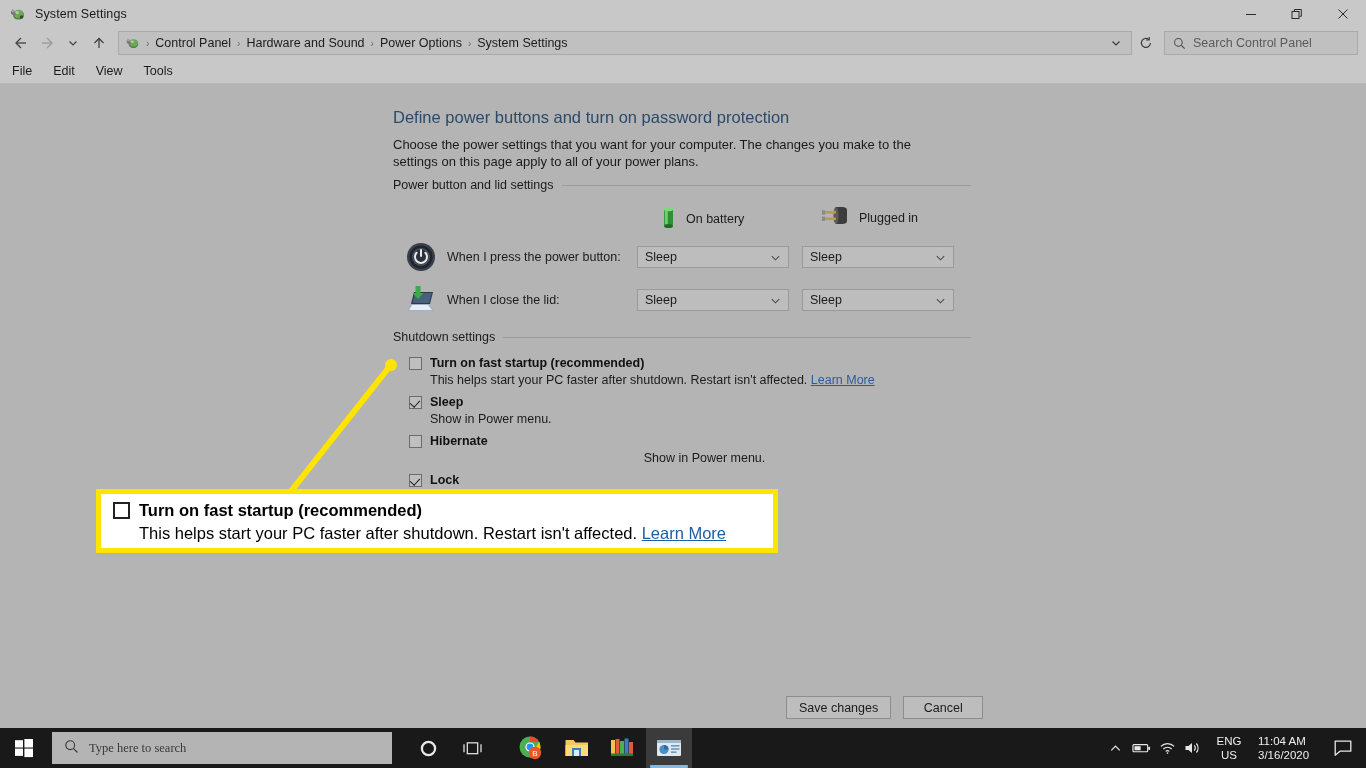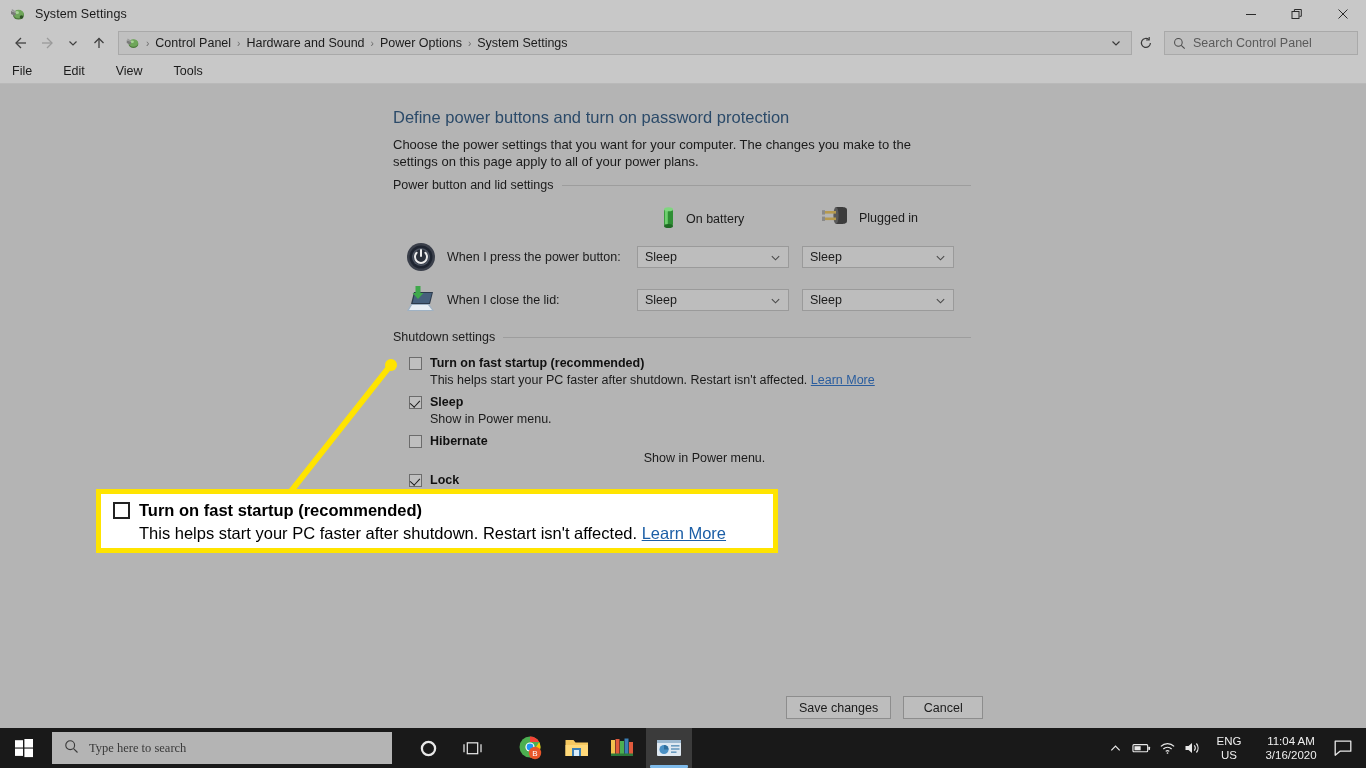--- a/index.html
+++ b/index.html
@@ -61,21 +61,20 @@
     display: flex; align-items: center; padding-left: 8px;
   }
   #searchbox .s-ic { color: #4a4a4a; display: flex; margin-right: 7px; }
   #searchbox .s-ph { font-size: 12.5px; color: #5a5a5a; }
 
   
   #menubar {
     position: absolute; left: 0; top: 58px; width: 1366px; height: 26px;
     background: #c8c8c8; display: flex; align-items: center;
     border-bottom: 1px solid #b9b9b9;
-    gap: 10px;
   }
   .menu-item { font-size: 12.5px; color: #1b1b1b; padding: 3px 9px; margin-left: 3px; }
 
   
   #content {
     position: absolute; left: 0; top: 85px; width: 1366px; height: 643px;
     background: #b4b4b4;
   }
   #pagehead {
     position: absolute; left: 393px; top: 22px; width: 580px;
@@ -169,21 +168,21 @@
     position: relative;
   }
   .tb-app.active { background: #3b3b3b; }
   .tb-app .underline {
     position: absolute; bottom: 0; height: 3px; background: #7fbbea; border-radius: 1px;
   }
   #tray { margin-left: auto; display: flex; align-items: center; height: 40px; padding-right: 4px; }
   .tray-ic { width: 26px; height: 40px; display: flex; align-items: center; justify-content: center; color: #e8e8e8; }
   #lang { display: flex; flex-direction: column; align-items: center; justify-content: center;
           color: #efefef; font-size: 11.5px; line-height: 14px; margin-left: 6px; width: 34px; }
-  #clock { display: flex; flex-direction: column; align-items: center; justify-content: center;
+  #clock { display: flex; flex-direction: column; align-items: flex-start; justify-content: center;
            color: #efefef; font-size: 11.5px; line-height: 14px; margin-left: 12px; width: 66px; }
   #action-center { width: 38px; height: 40px; display: flex; align-items: center; justify-content: center; color: #e8e8e8; }
 </style>
 </head>
 <body>
 
 <div id="titlebar">
   <span class="app-icon">
     <svg width="18" height="18" viewBox="0 0 18 18">
       <ellipse cx="9.5" cy="10" rx="5.5" ry="4.6" fill="#4c7a3c"></ellipse>

